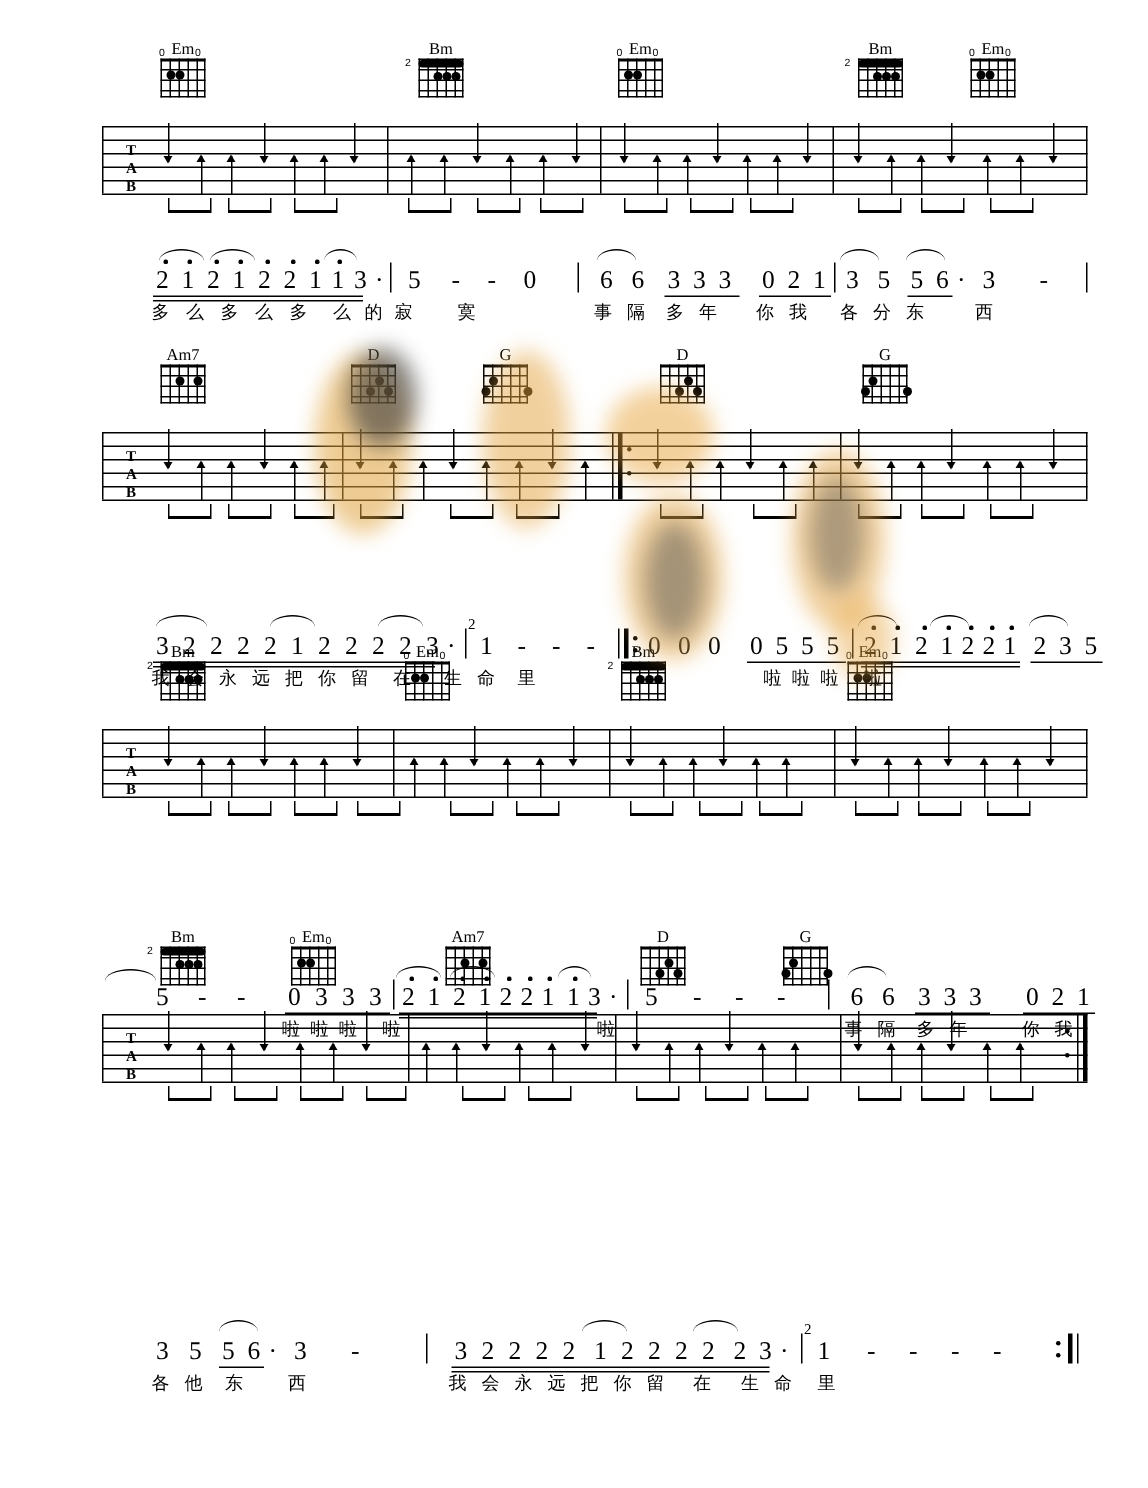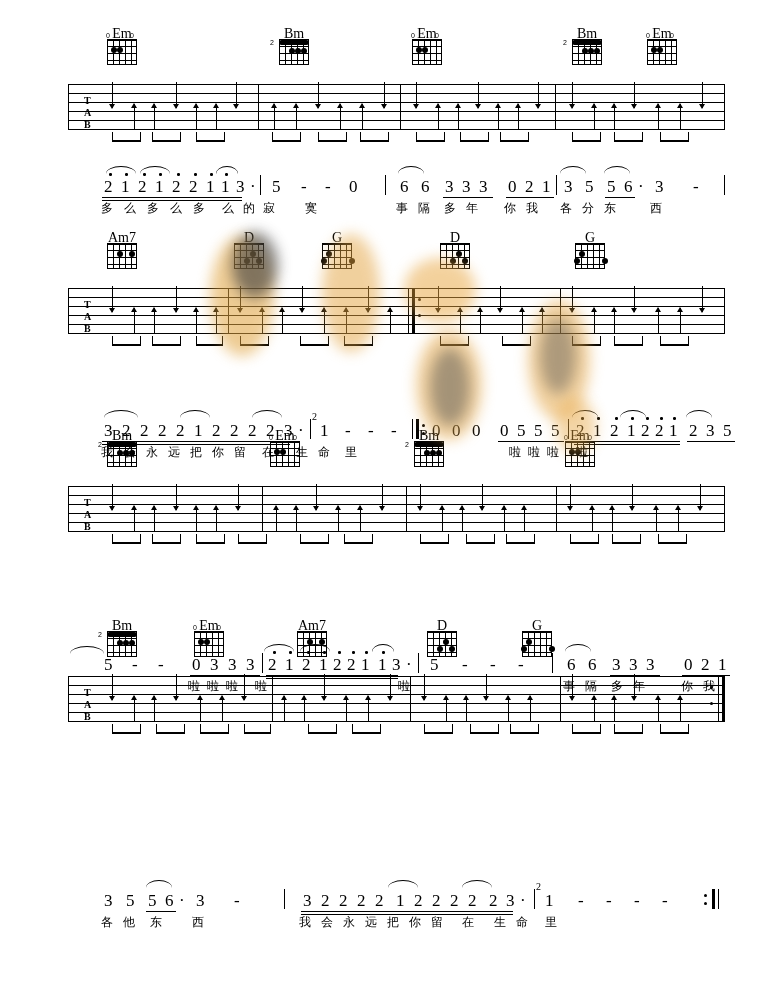--- a/index.html
+++ b/index.html
@@ -5,21 +5,21 @@
   html,body{margin:0;padding:0;background:#ffffff;}
   body{width:765px;height:992px;position:relative;font-family:"Liberation Sans",sans-serif;color:#000;}
   .sheet{position:relative;width:765px;height:992px;overflow:hidden;}
 
   
   .system{position:absolute;left:0;width:765px;}
 
   
   .chordrow{position:relative;height:44px;}
   .chord{position:absolute;width:34px;}
-  .chord .cname{font-size:14px;line-height:11px;text-align:center;font-family:"Liberation Serif",serif;}
+  .chord .cname{font-size:11px;line-height:11px;text-align:center;font-family:"Liberation Serif",serif;}
   .grid{position:relative;width:30px;height:26px;margin:0 auto;}
   .grid .nut{position:absolute;left:0;top:0;width:30px;height:2px;background:#000;}
   .grid .vline{position:absolute;top:0;width:1px;height:26px;background:#000;}
   .grid .hline{position:absolute;left:0;width:30px;height:1px;background:#000;}
   .dot{position:absolute;width:6px;height:6px;border-radius:50%;background:#000;}
   .barre{position:absolute;height:5px;background:#000;border-radius:3px;}
   .fretno{position:absolute;left:-9px;font-size:7px;}
   .omark{position:absolute;top:-7px;font-size:7px;}
 
   

